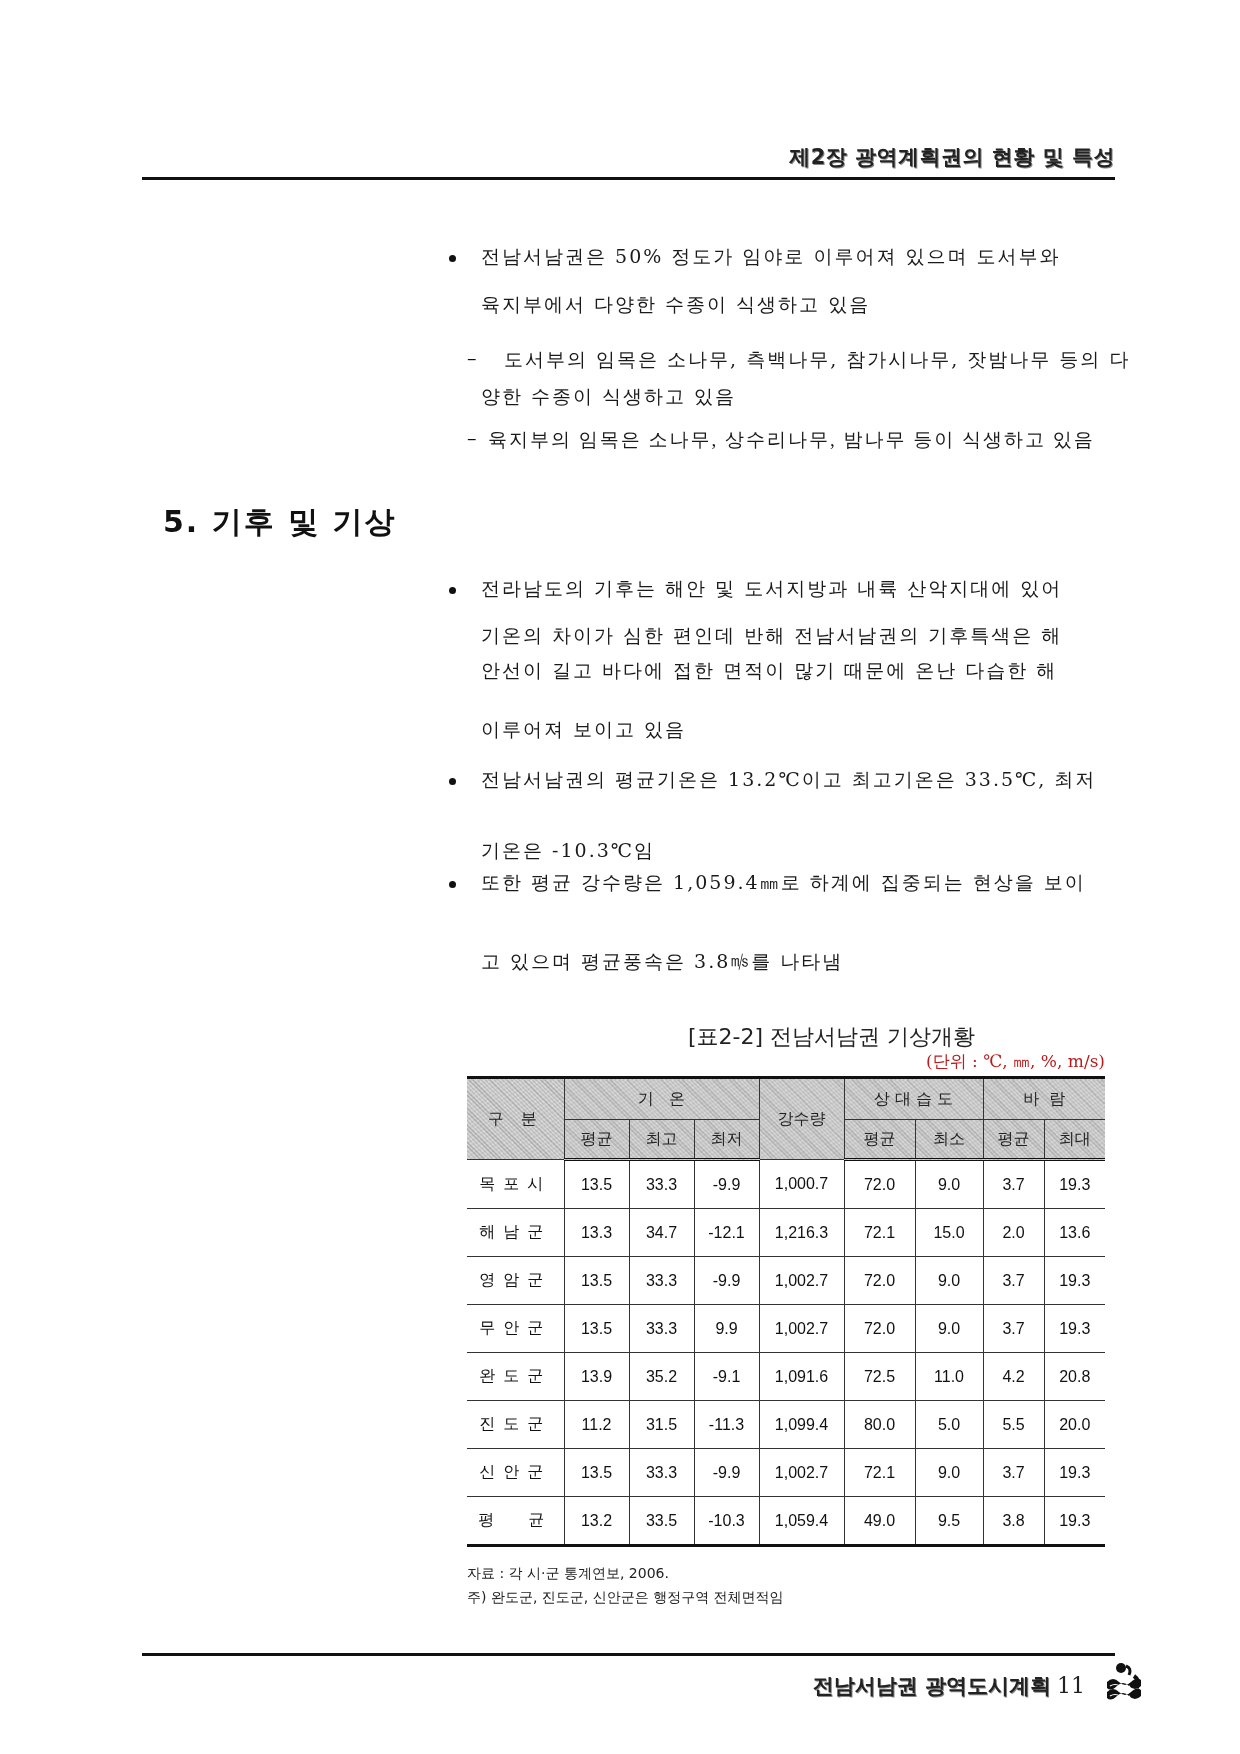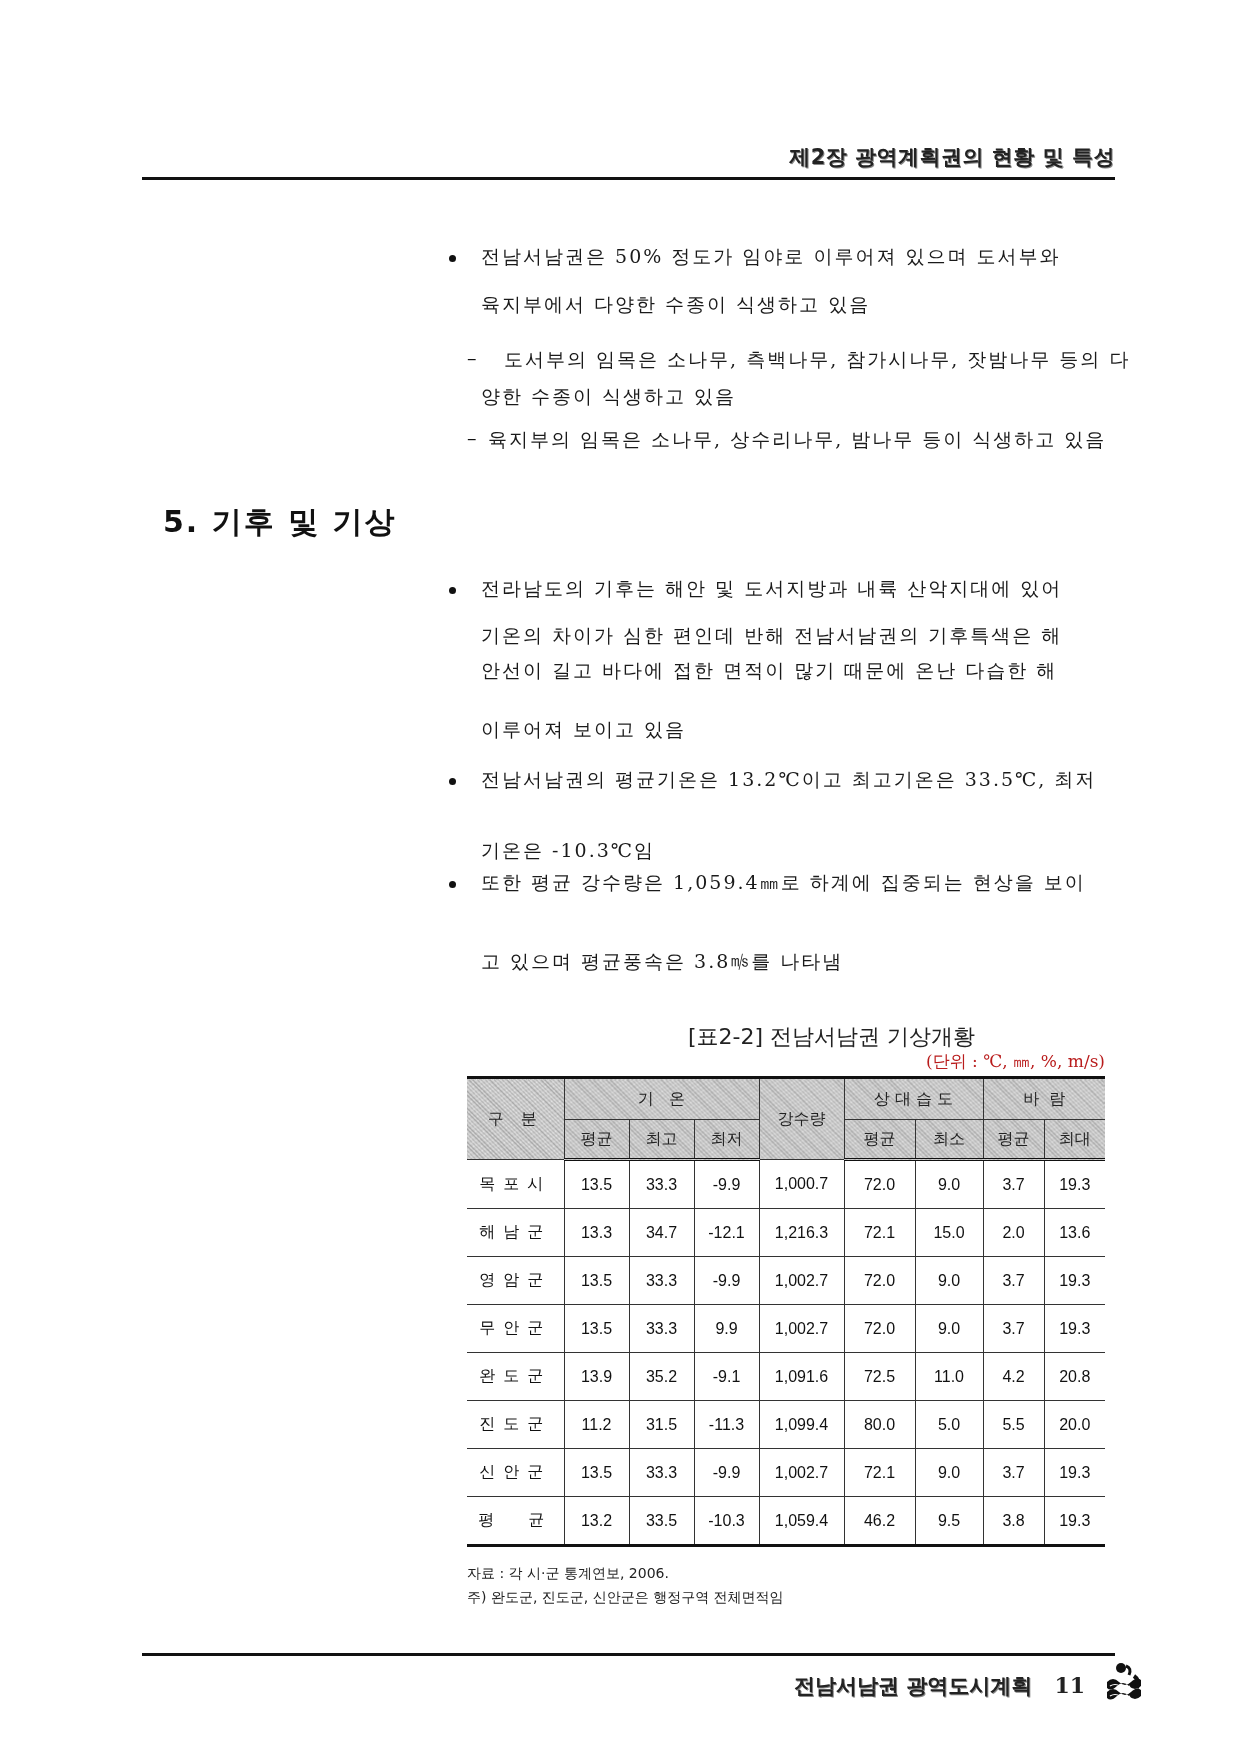--- a/index.html
+++ b/index.html
@@ -37,39 +37,39 @@
   table.wx tbody tr:last-child td { border-bottom:3px solid #111; }
   table.wx td.rowlabel { font-family:"DejaVu Sans", sans-serif; letter-spacing:8px; border-left:none; }
   table.wx th.rowlabel-h { border-left:none; letter-spacing:6px; }
   table.wx th:last-child, table.wx td:last-child { border-right:none; }
 
   .note { position:absolute; left:467px; font-family:"DejaVu Sans", sans-serif; font-size:14px; color:#222; }
 
   .foot-rule { position:absolute; left:142px; top:1653px; width:973px; height:3px; background:#111; }
   .running-foot { position:absolute; right:155px; top:1672px; font-family:"DejaVu Sans", sans-serif;
                   font-weight:bold; font-size:21px; color:#222; text-shadow:1px 1px 0 #888; }
-  .page-num { font-family:"DejaVu Serif", serif; font-weight:bold; font-size:22px; margin-left:22px; text-shadow:none; }
+  .page-num { font-family:"DejaVu Serif", serif; font-weight:normal; font-size:22px; margin-left:6px; text-shadow:none; }
   .foot-icon { position:absolute; left:1104px; top:1660px; width:40px; height:46px; }
 </style>
 </head>
 <body>
 
 <div class="running-head">제2장 광역계획권의 현황 및 특성</div>
 <div class="head-rule"></div>
 
 <span class="bullet-dot" style="top:255px;"></span>
 <div class="body-line" style="top:244px;">전남서남권은 50% 정도가 임야로 이루어져 있으며 도서부와</div>
 <div class="body-line" style="top:292px;">육지부에서 다양한 수종이 식생하고 있음</div>
 
 <span class="dash" style="top:347px;">–</span>
 <div class="body-line" style="top:347px;left:504px;">도서부의 임목은 소나무, 측백나무, 참가시나무, 잣밤나무 등의 다</div>
 <div class="body-line" style="top:384px;">양한 수종이 식생하고 있음</div>
 
 <span class="dash" style="top:427px;">–</span>
-<div class="body-line" style="top:427px;left:488px;">육지부의 임목은 소나무, 상수리나무, 밤나무 등이 식생하고 있음</div>
+<div class="body-line" style="top:427px;left:488px;font-family:Liberation Serif, serif;">육지부의 임목은 소나무, 상수리나무, 밤나무 등이 식생하고 있음</div>
 
 <div class="section-title">5. 기후 및 기상</div>
 
 <span class="bullet-dot" style="top:587px;"></span>
 <div class="body-line" style="top:576px;">전라남도의 기후는 해안 및 도서지방과 내륙 산악지대에 있어</div>
 <div class="body-line" style="top:623px;">기온의 차이가 심한 편인데 반해 전남서남권의 기후특색은 해</div>
 <div class="body-line" style="top:658px;">안선이 길고 바다에 접한 면적이 많기 때문에 온난 다습한 해</div>
 <div class="body-line" style="top:717px;">이루어져 보이고 있음</div>
 
 <span class="bullet-dot" style="top:778px;"></span>
@@ -190,21 +190,21 @@
       <td>9.0</td>
       <td>3.7</td>
       <td>19.3</td>
     </tr>
     <tr>
       <td class="rowlabel" style="white-space:pre;">평  균</td>
       <td>13.2</td>
       <td>33.5</td>
       <td>-10.3</td>
       <td>1,059.4</td>
-      <td>46.2</td>
+      <td>49.0</td>
       <td>9.5</td>
       <td>3.8</td>
       <td>19.3</td>
     </tr>
   </tbody>
 </table>
 
 <div class="note" style="top:1565px;">자료 : 각 시·군 통계연보, 2006.</div>
 <div class="note" style="top:1589px;">주) 완도군, 진도군, 신안군은 행정구역 전체면적임</div>
 

